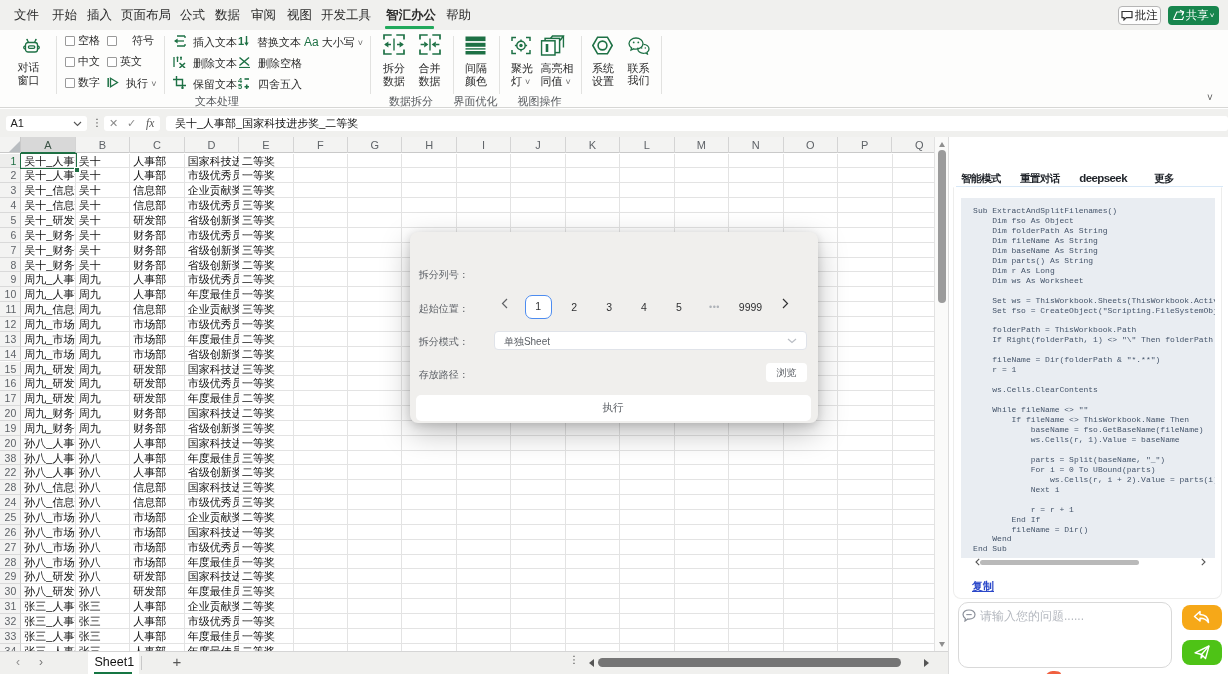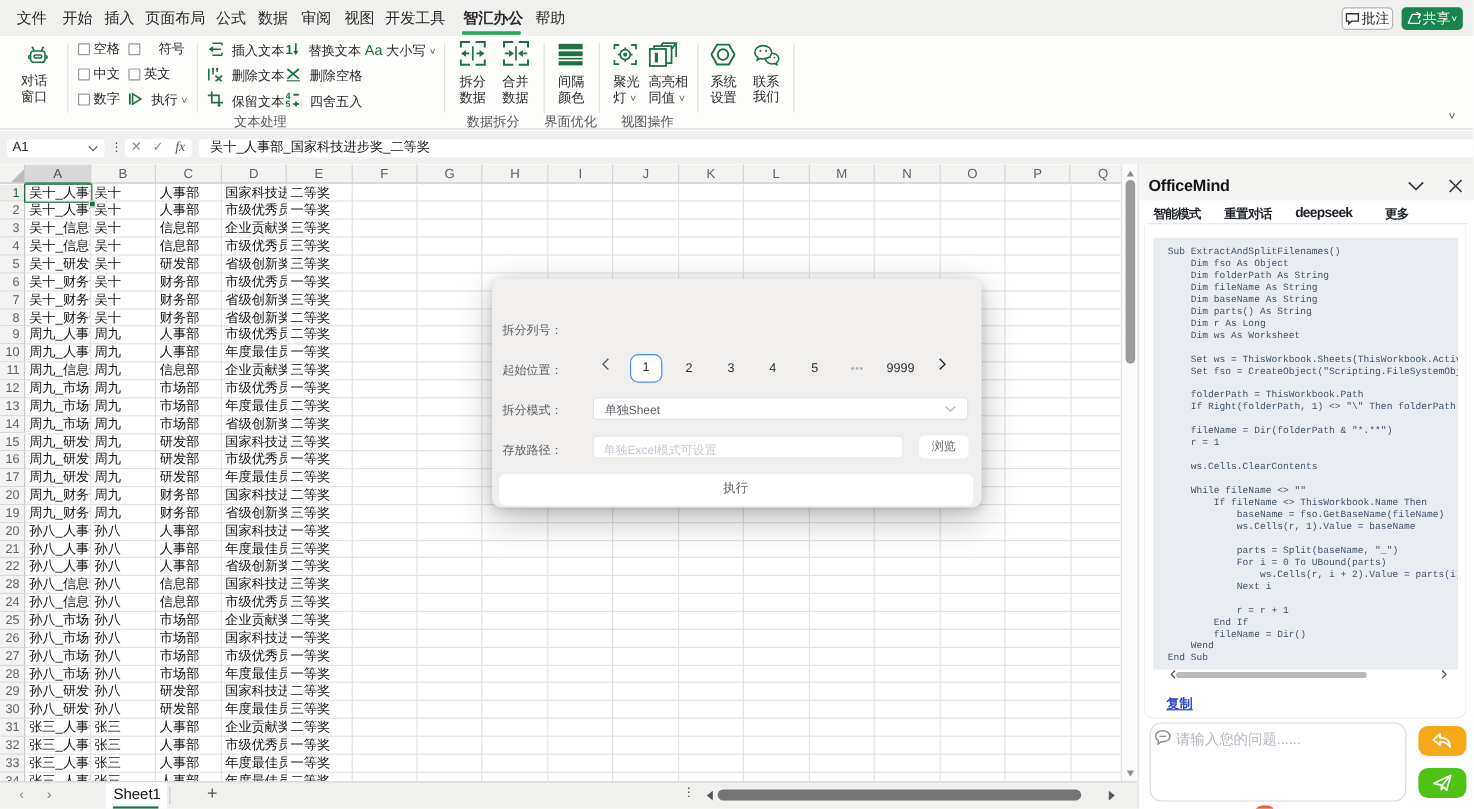--- a/index.html
+++ b/index.html
@@ -419,21 +419,21 @@
 <div class="cell" style="left:75.8px;top:283.90px;width:53.5px">周九</div>
 <div class="cell" style="left:130.2px;top:283.90px;width:53.5px">财务部</div>
 <div class="cell" style="left:184.7px;top:283.90px;width:54.5px">省级创新奖</div>
 <div class="cell" style="left:239.1px;top:283.90px;width:53.5px">三等奖</div>
 <div class="rh" style="top:298.75px">20</div>
 <div class="cell" style="left:21.3px;top:298.75px;width:53.5px">孙八_人事部_国家科技进步奖_一等奖</div>
 <div class="cell" style="left:75.8px;top:298.75px;width:53.5px">孙八</div>
 <div class="cell" style="left:130.2px;top:298.75px;width:53.5px">人事部</div>
 <div class="cell" style="left:184.7px;top:298.75px;width:54.5px">国家科技进步奖</div>
 <div class="cell" style="left:239.1px;top:298.75px;width:53.5px">一等奖</div>
-<div class="rh" style="top:313.60px">21</div>
+<div class="rh" style="top:313.60px">38</div>
 <div class="cell" style="left:21.3px;top:313.60px;width:53.5px">孙八_人事部_年度最佳员工奖_三等奖</div>
 <div class="cell" style="left:75.8px;top:313.60px;width:53.5px">孙八</div>
 <div class="cell" style="left:130.2px;top:313.60px;width:53.5px">人事部</div>
 <div class="cell" style="left:184.7px;top:313.60px;width:54.5px">年度最佳员工奖</div>
 <div class="cell" style="left:239.1px;top:313.60px;width:53.5px">三等奖</div>
 <div class="rh" style="top:328.45px">22</div>
 <div class="cell" style="left:21.3px;top:328.45px;width:53.5px">孙八_人事部_省级创新奖_二等奖</div>
 <div class="cell" style="left:75.8px;top:328.45px;width:53.5px">孙八</div>
 <div class="cell" style="left:130.2px;top:328.45px;width:53.5px">人事部</div>
 <div class="cell" style="left:184.7px;top:328.45px;width:54.5px">省级创新奖</div>
@@ -528,29 +528,20 @@
  <div class="abs" style="left:94.5px;top:3px;font-size:12.5px;color:#111">Sheet1</div>
  <div class="abs" style="left:94px;top:20.2px;width:37.5px;height:2.2px;background:#157643"></div>
  <span class="abs" style="left:172.5px;top:1px;color:#555;font-size:15px">+</span>
  <span class="abs" style="left:569px;top:2px;color:#444;font-size:10px">⋮</span>
  <div class="abs" style="left:589px;top:7px;width:0;height:0;border-top:4px solid transparent;border-bottom:4px solid transparent;border-right:5px solid #555"></div>
  <div class="abs" style="left:598px;top:6px;width:303px;height:9px;background:#757575;border-radius:4.5px"></div>
  <div class="abs" style="left:924px;top:7px;width:0;height:0;border-top:4px solid transparent;border-bottom:4px solid transparent;border-left:5px solid #555"></div>
 </div>
 
 <div id="panel">
- <div id="ptitle">
-  <span class="abs" style="left:8px;top:10px;font-size:13.5px;font-weight:700;color:#141414;letter-spacing:-0.2px">OfficeMind</span>
-  <svg class="abs" style="left:224px;top:14px" width="14" height="8" viewBox="0 0 14 8">
-        <path d="M1 1 L7 7 L13 1" fill="none" stroke="#3a3a3a" stroke-width="1.5"></path>
-      </svg>
-  <svg class="abs" style="left:258px;top:12px" width="12" height="12" viewBox="0 0 12 12">
-        <path d="M1 1 L11 11 M11 1 L1 11" fill="none" stroke="#3a3a3a" stroke-width="1.4"></path>
-      </svg>
- </div>
  <span class="ptab" style="left:12.3px">智能模式</span>
  <span class="ptab" style="left:71.3px">重置对话</span>
  <span class="ptab" style="left:130.3px;font-size:11.5px;top:35px;letter-spacing:-0.6px">deepseek</span>
  <span class="ptab" style="left:205.2px">更多</span>
  <div class="abs" style="left:7px;top:48.5px;width:267px;height:1.5px;background:#d8e8f7"></div>
  <div class="abs" style="left:4px;top:49.5px;width:269px;height:412px;border:1px solid #ededec;border-top:1px solid transparent;border-radius:0 0 8px 8px;background:#fff"></div>
  <div id="codeblock">
       <pre>Sub ExtractAndSplitFilenames()
     Dim fso As Object
     Dim folderPath As String
@@ -632,18 +623,15 @@
       <path d="M1 1 L5.5 5.5 L1 10" fill="none" stroke="#303133" stroke-width="1.2"></path>
     </svg>
  <div class="dlabel" style="top:103.8px">拆分模式：</div>
  <div class="abs" style="left:84.4px;top:99.9px;width:313px;height:18.5px;background:#fff;border:1px solid #e0e3e9;border-radius:4px">
    <span class="abs" style="left:9px;top:3px;font-size:10px;color:#5c6066">单独Sheet</span>
    <svg class="abs" style="right:9px;top:6px" width="10" height="6" viewBox="0 0 10 6">
         <path d="M1 1 L5 4.5 L9 1" fill="none" stroke="#b9bdc4" stroke-width="1.2"></path>
       </svg>
  </div>
  <div class="dlabel" style="top:136.3px">存放路径：</div>
- <div class="abs" style="left:84.4px;top:131.3px;width:259px;height:19.5px;background:#fff;border:1px solid #e6e9ee;border-radius:4px">
-   <span class="abs" style="left:8px;top:4px;font-size:10px;color:#c6cad2">单独Excel模式可设置</span>
- </div>
  <div class="abs" style="left:356.2px;top:131.3px;width:41.6px;height:19.5px;background:#fff;border-radius:4px;text-align:center;line-height:19.5px;font-size:10px;color:#5c6066">浏览</div>
  <div class="abs" style="left:6px;top:163.5px;width:395px;height:25.5px;background:#fff;border-radius:5px;text-align:center;line-height:25.5px;font-size:10.5px;color:#5c6066">执行</div>
 </div>
 
 </body></html>

